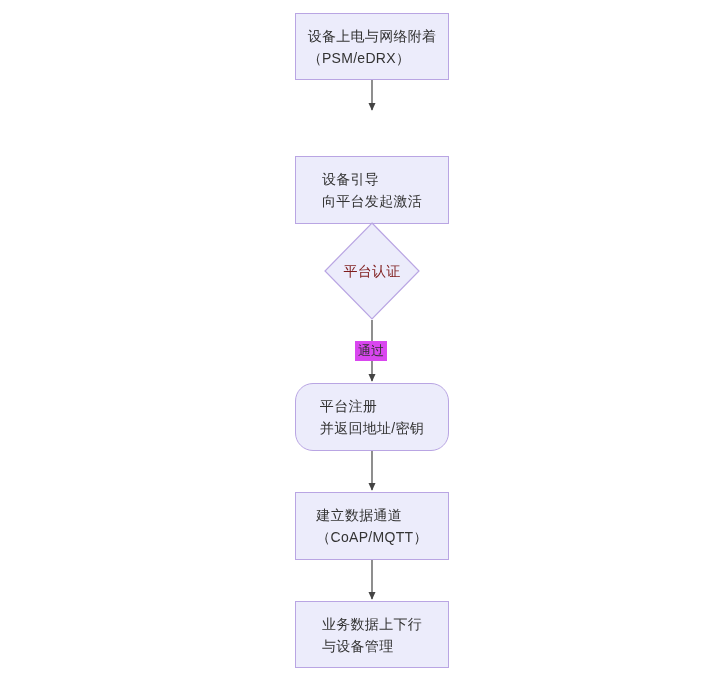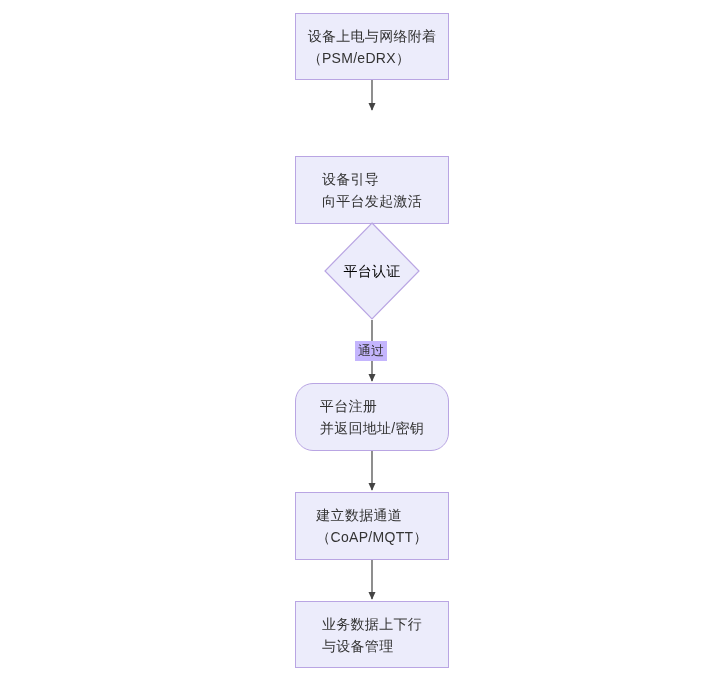--- a/index.html
+++ b/index.html
@@ -56,31 +56,31 @@
   }
   .diamond-label {
     position: absolute;
     left: 0;
     top: 0;
     width: 100%;
     height: 100%;
     display: flex;
     align-items: center;
     justify-content: center;
-    color: #000000;
+    color: #7f1d1d;
     font-size: 14px;
     line-height: 22px;
     letter-spacing: 0.3px;
   }
   .edge-label {
     position: absolute;
     color: #333333;
     font-size: 13px;
     line-height: 18px;
-    background: #c4b5fd;
+    background: #d946ef;
     padding: 1px 3px;
     white-space: nowrap;
   }
 </style>
 </head>
 <body>
 
 <div id="canvas">
 
   <svg class="edges" viewBox="0 0 726 700" xmlns="http://www.w3.org/2000/svg">

